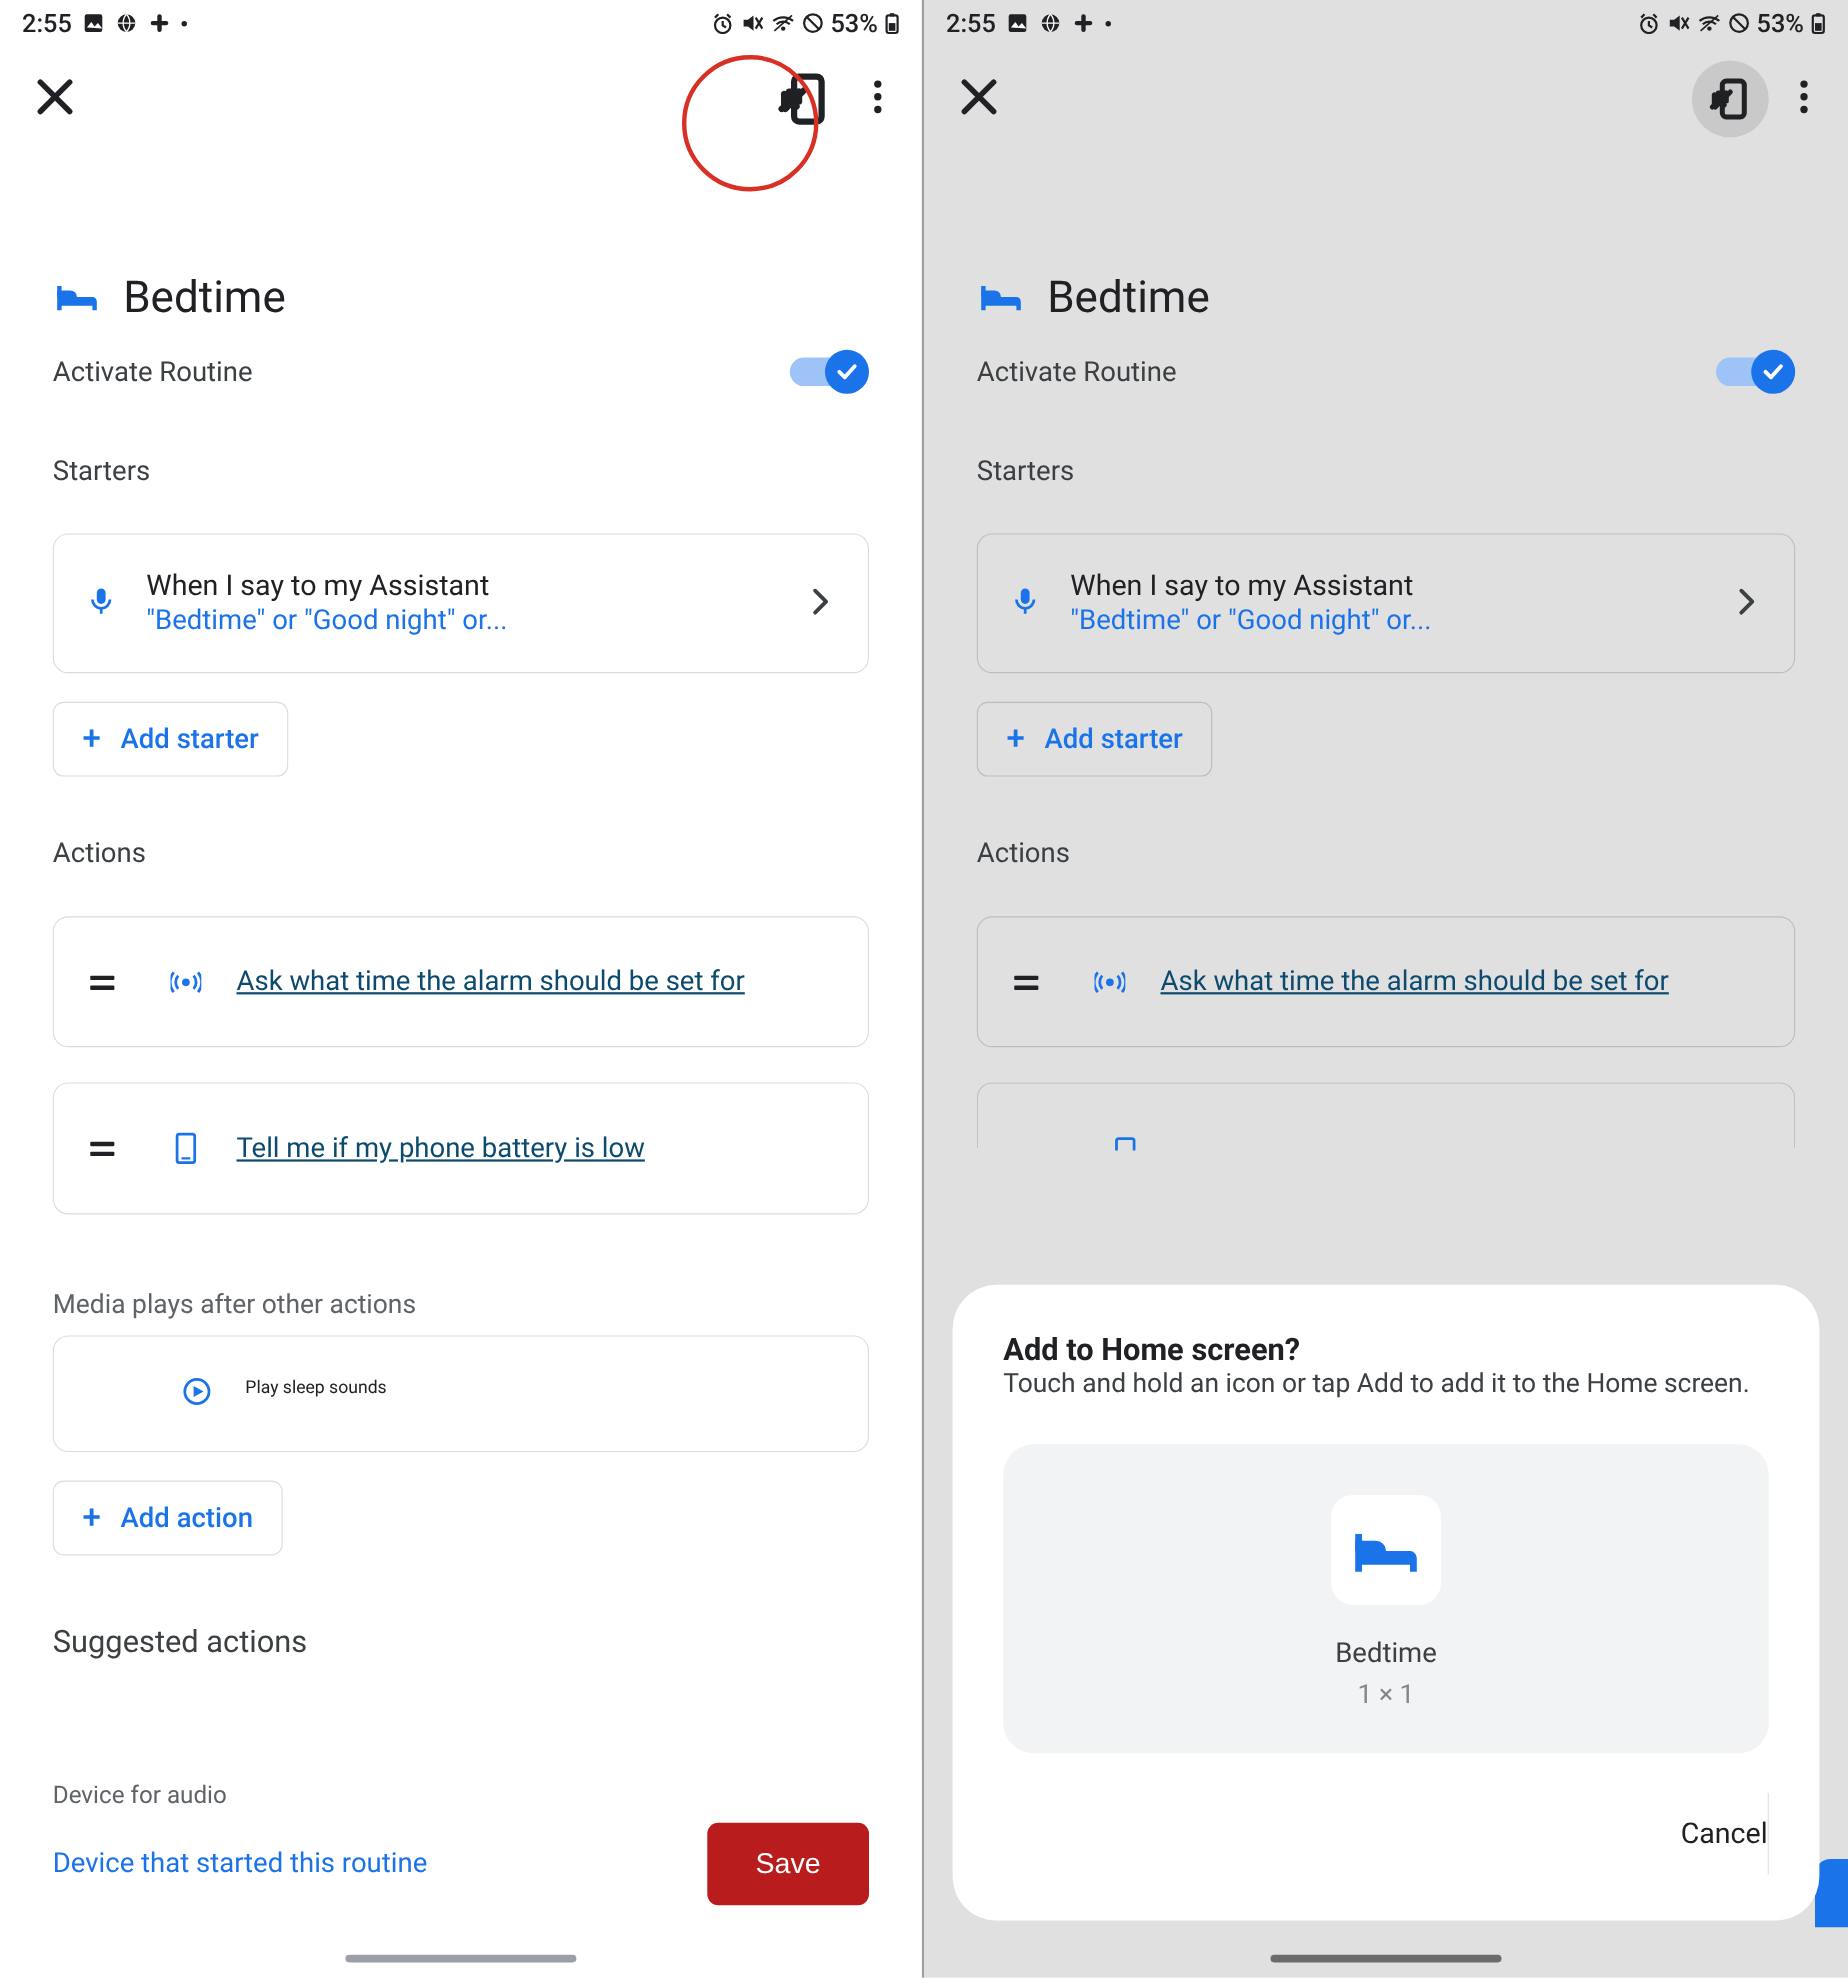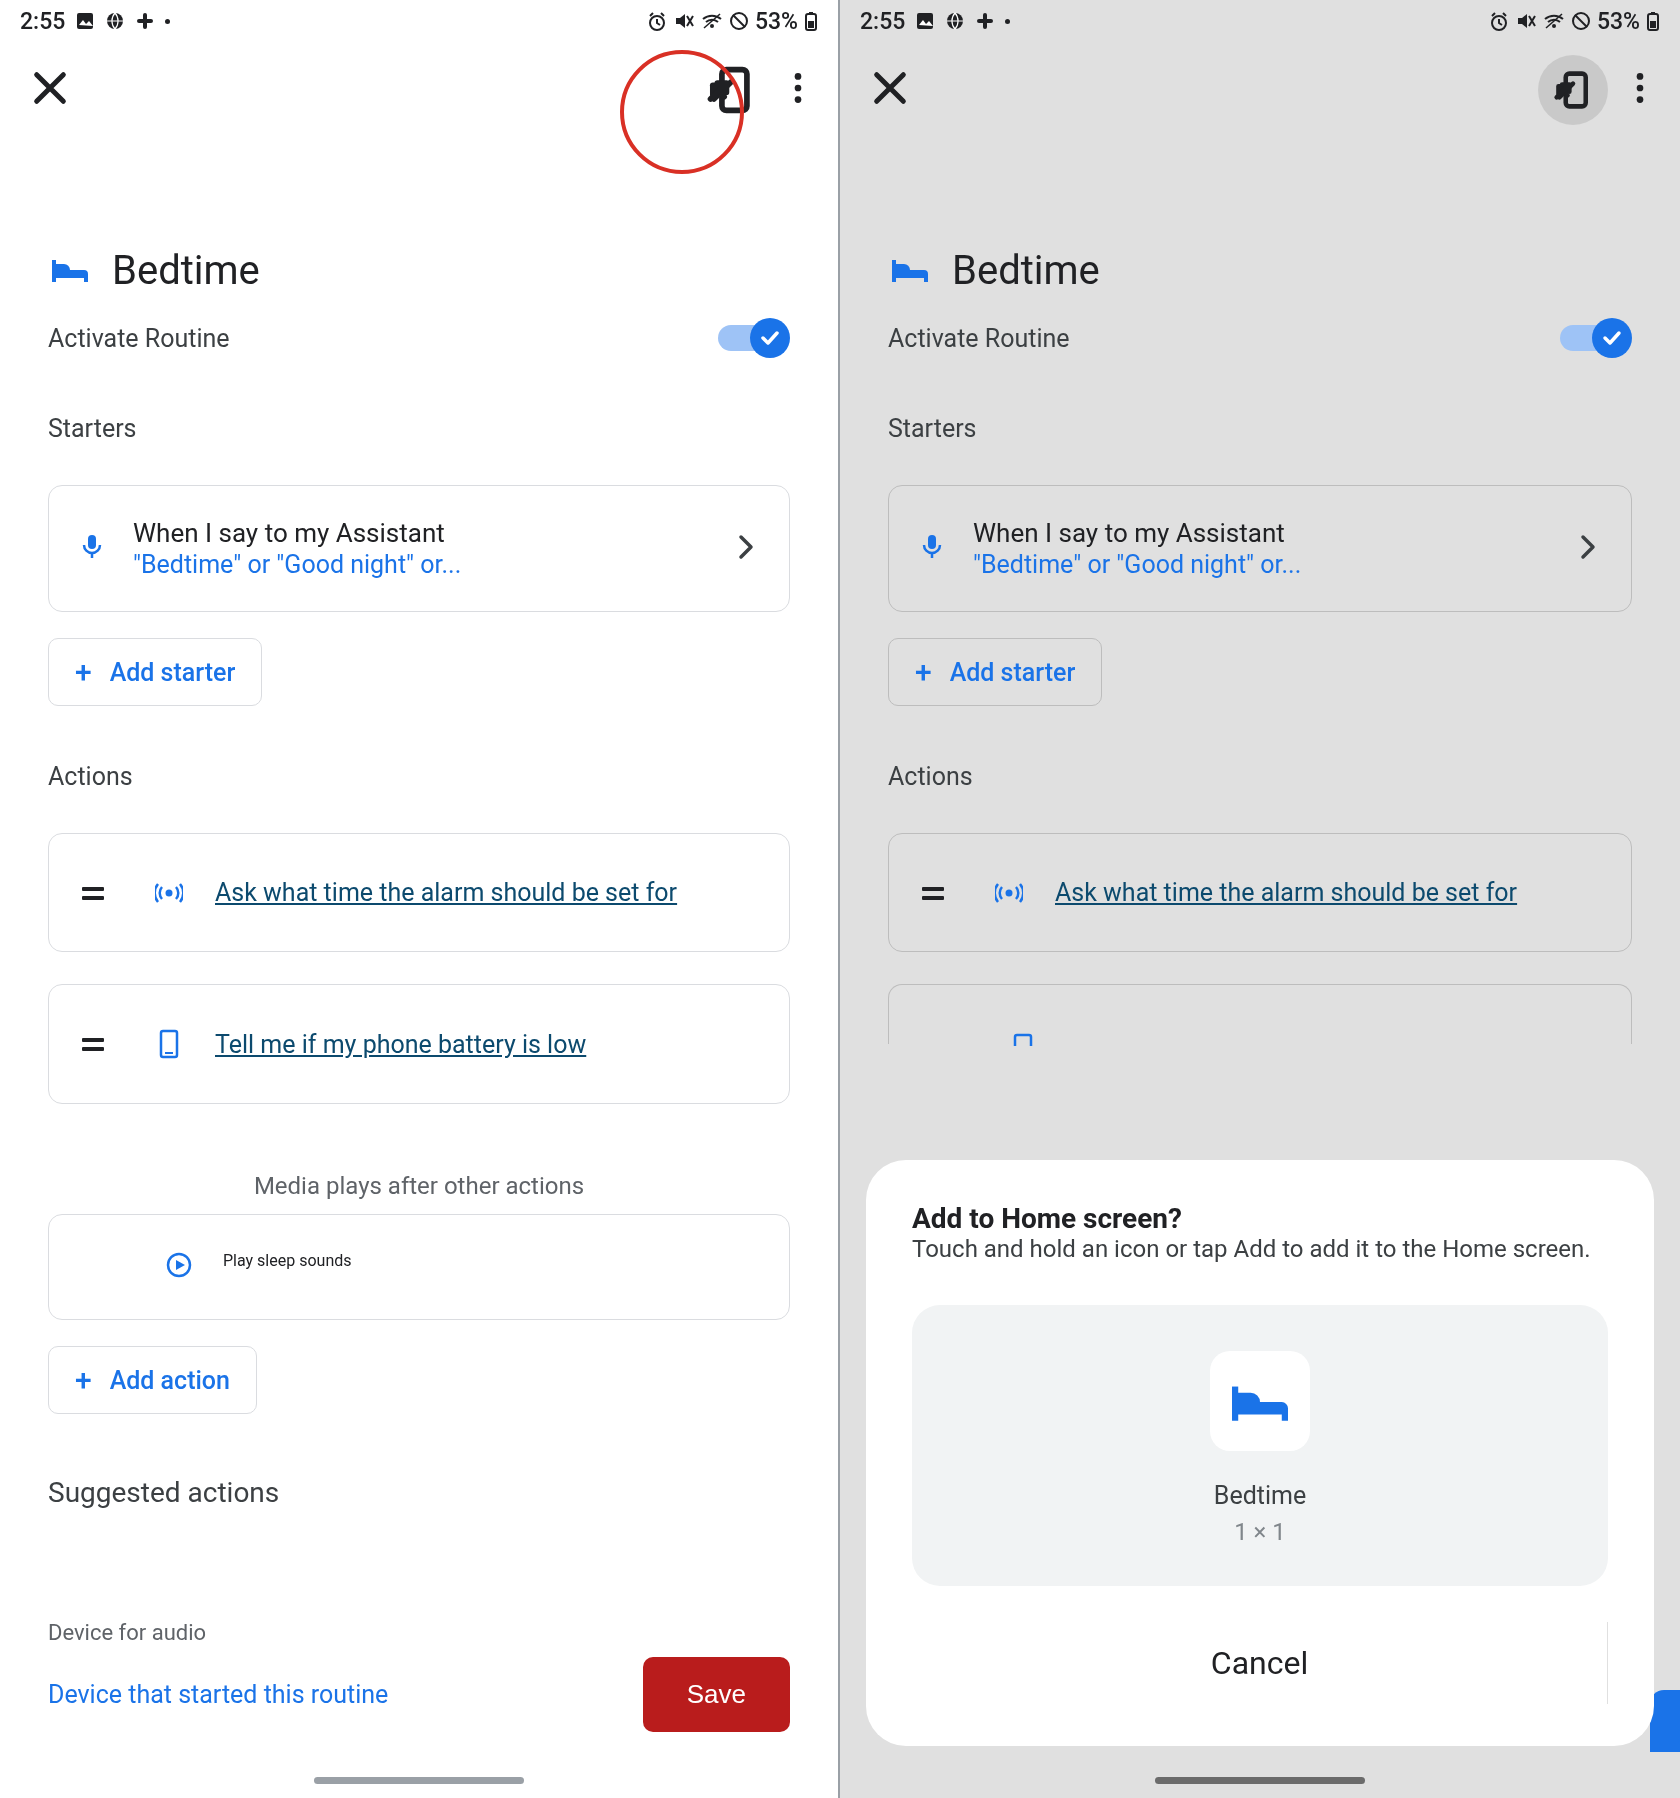--- a/index.html
+++ b/index.html
@@ -31,21 +31,21 @@
   .title-row h1 { font-size: 40px; font-weight: 400; }
   .bed-icon svg { width: 44px; height: 44px; }
 
   .activate-row { display:flex; align-items:center; justify-content:space-between; margin-top: 24px; font-size: 25px; color:#3c4043; }
   .toggle { width: 72px; height: 40px; position: relative; }
   .toggle-track { position:absolute; left:0; top:7px; width:58px; height:26px; background:#9ec3f6; border-radius:13px; }
   .toggle-thumb { position:absolute; right:0; top:0; width:40px;height:40px; border-radius:50%; background:#1a73e8; display:flex; align-items:center; justify-content:center; }
   .toggle-thumb svg { width:22px; height:22px; }
 
   .section-label { font-size: 25px; color:#3c4043; margin-top: 56px; margin-bottom: 42px; }
-  .section-label.sm { color:#5f6368; font-size: 24px; margin-top: 68px; margin-bottom: 14px; text-align: center; }
+  .section-label.sm { color:#5f6368; font-size: 24px; margin-top: 68px; margin-bottom: 14px; }
 
   .card { border:1px solid #dadce0; border-radius: 14px; background:#fff; }
   .phone.right .card { background: transparent; border-color:#bdbdbd; }
 
   .starter-card { display:flex; align-items:center; padding: 32px 30px; gap: 28px; }
   .starter-text .t1 { font-size: 26px; color:#202124; margin-bottom:2px; }
   .starter-text .t2 { font-size: 25px; color:#1a73e8; }
   .chev { margin-left:auto; }
 
   .add-btn { display:inline-flex; align-items:center; gap:18px; border:1px solid #dadce0; border-radius:10px; padding: 18px 26px; margin-top: 26px; color:#1a73e8; font-size:25px; font-weight:500; background:#fff; }
@@ -72,21 +72,21 @@
 
   
   .dialog { position:absolute; left:26px; right:26px; bottom:52px; background:#fff; border-radius: 40px; padding: 42px 46px 42px 46px; }
   .dialog h2 { font-size: 28px; font-weight:700; }
   .dialog p  { font-size: 24px; color:#3c4043; }
   .preview { background:#f1f3f4; border-radius: 28px; margin-top: 42px; padding: 46px 0 40px 0; display:flex; flex-direction:column; align-items:center; }
   .preview .ico-wrap { width:100px; height:100px; background:#fff; border-radius:20px; display:flex; align-items:center; justify-content:center; margin-bottom:30px; }
   .preview .pname { font-size: 25px; color:#3c4043; margin-bottom: 8px; }
   .preview .psize { font-size: 24px; color:#80868b; }
   .dialog-actions { display:flex; margin-top: 36px; }
-  .dialog-actions .dbtn { flex:1; text-align:center; font-size: 32px; padding: 22px 0; }
+  .dialog-actions .dbtn { flex:1; text-align:right; font-size: 26px; padding: 22px 0; }
   .dbtn.cancel { font-weight:400; color:#202124; border-right:1px solid #e0e0e0; }
   .dbtn.add { font-weight:700; color:#1c1c1c; }
   .corner-blue { position:absolute; right:0; bottom:46px; width:30px; height:62px; background:#1a73e8; border-top-left-radius:14px; }
 </style>
 </head>
 <body>
 
 <svg width="0" height="0" style="position:absolute">
   <defs>
     <g id="svg-close">

